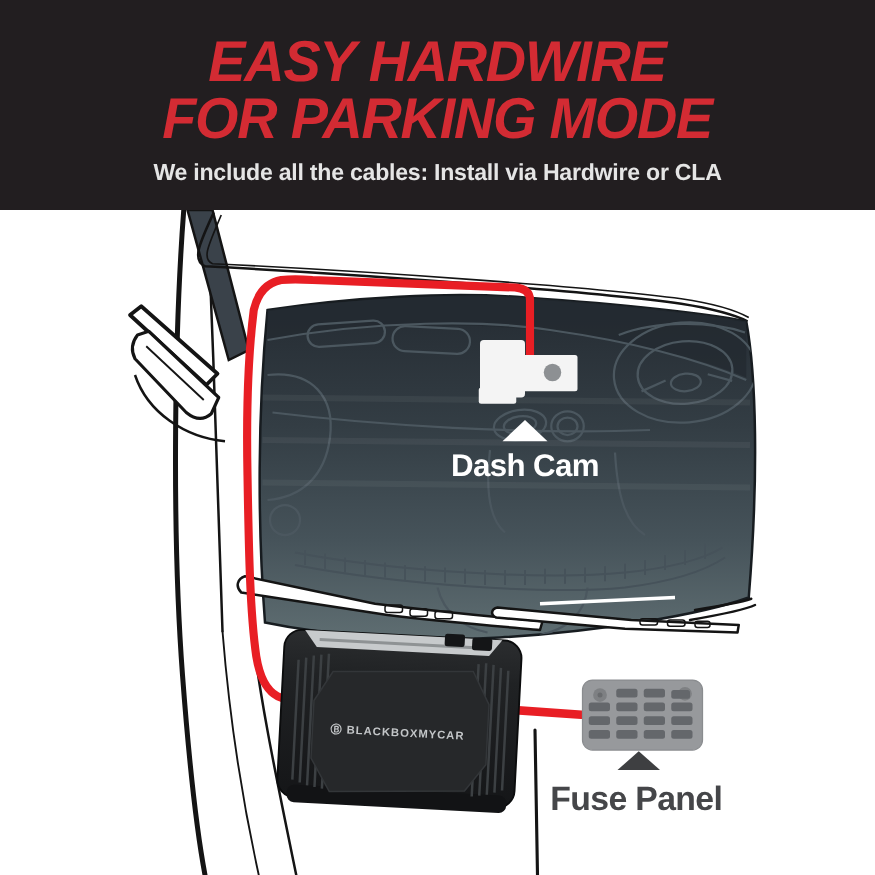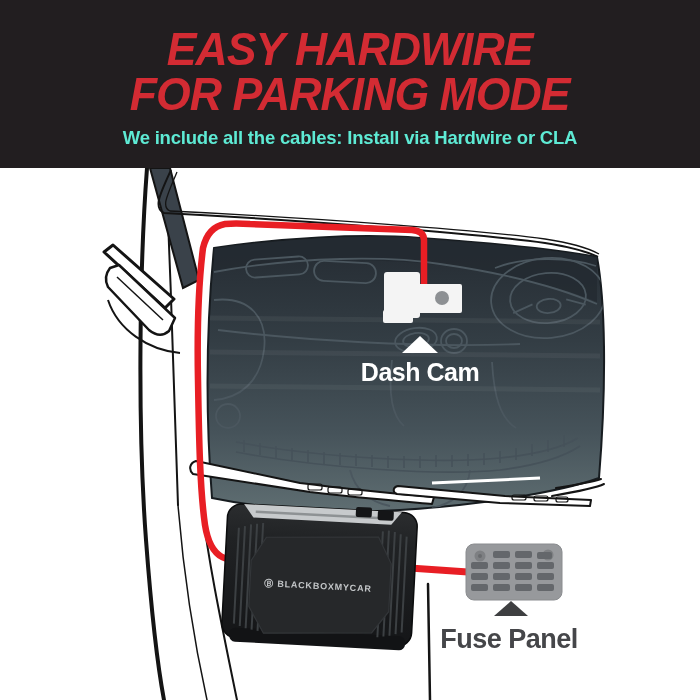--- a/index.html
+++ b/index.html
@@ -12,21 +12,21 @@
     width:700px;height:168px;background:#221e20;
     display:flex;flex-direction:column;align-items:center;
     box-sizing:border-box;padding-top:27px;
   }
   .banner .title{
     margin:0;color:#d32b33;font-style:italic;font-weight:bold;
     font-size:46px;line-height:45px;letter-spacing:-1px;white-space:nowrap;
     transform:scaleX(.97);
   }
   .banner .subtitle{
-    margin:10px 0 0 0;color:#5eead4;font-weight:bold;
+    margin:10px 0 0 0;color:#e5e5e5;font-weight:bold;
     font-size:18.5px;letter-spacing:-.2px;white-space:nowrap;
   }
   .stage{position:relative;width:700px;height:532px;background:#fff;}
   svg{display:block}
   .svg-label{font-family:"Liberation Sans",sans-serif;font-weight:bold;}
 </style>
 </head>
 <body>
 
 <div class="banner">

